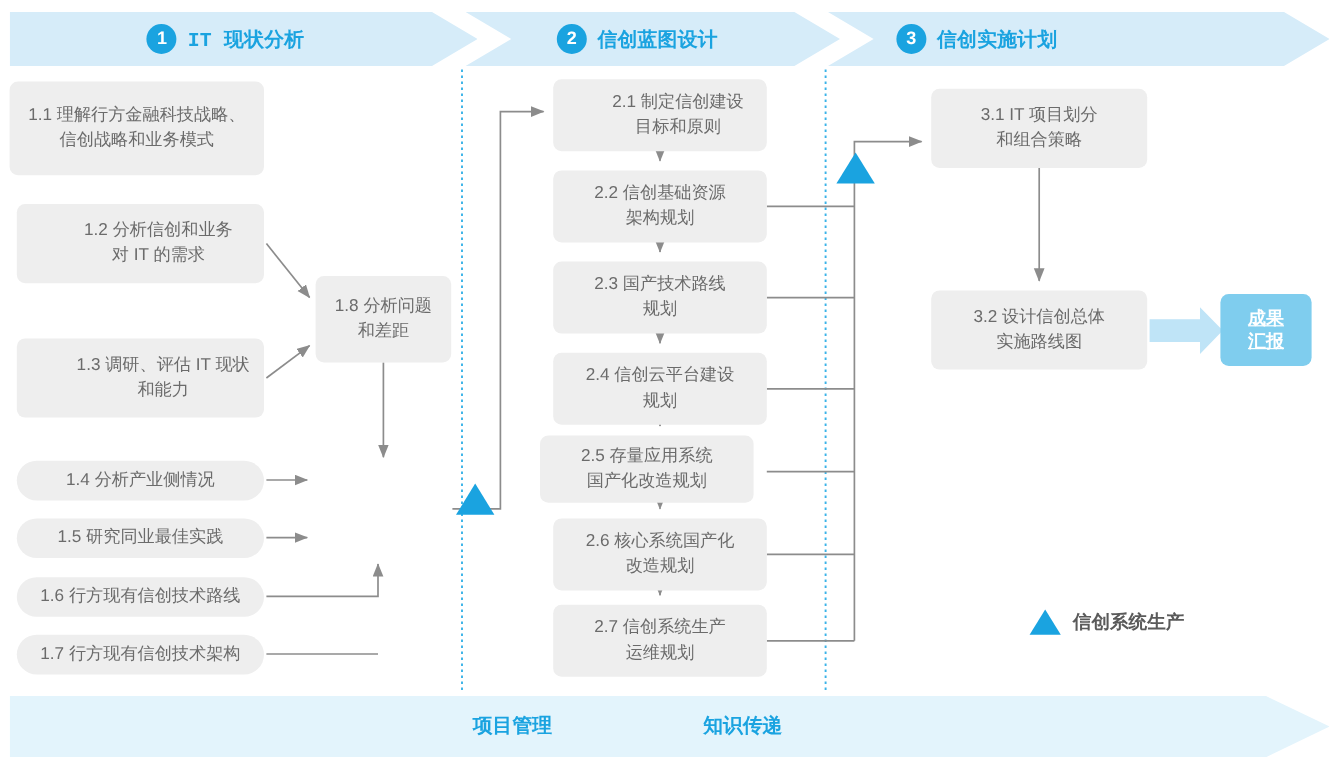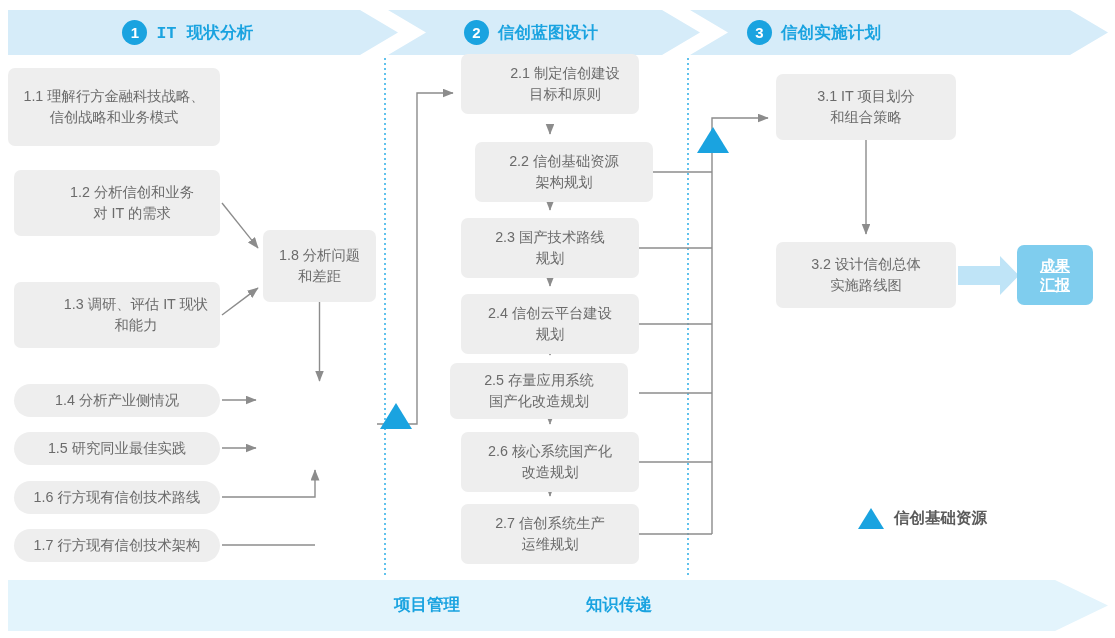--- a/index.html
+++ b/index.html
@@ -230,23 +230,23 @@
 对 IT 的需求</div>
   <div class="box" style="left:14px;  top:282px; width:206px; height:66px;padding-left:44px;">1.3 调研、评估 IT 现状
 和能力</div>
   <div class="box" style="left:14px;  top:384px; width:206px; height:33px; border-radius:17px;">1.4 分析产业侧情况</div>
   <div class="box" style="left:14px;  top:432px; width:206px; height:33px; border-radius:17px;">1.5 研究同业最佳实践</div>
   <div class="box" style="left:14px;  top:481px; width:206px; height:33px; border-radius:17px;">1.6 行方现有信创技术路线</div>
   <div class="box" style="left:14px;  top:529px; width:206px; height:33px; border-radius:17px;">1.7 行方现有信创技术架构</div>
   <div class="box" style="left:263px; top:230px; width:113px; height:72px;">1.8 分析问题
 和差距</div>
 
-  <div class="box" style="left:461px; top:54px;  width:178px; height:60px;padding-left:36px;">2.1 制定信创建设
+  <div class="box" style="left:461px; top:66px;  width:178px; height:60px;padding-left:36px;">2.1 制定信创建设
 目标和原则</div>
-  <div class="box" style="left:461px; top:142px; width:178px; height:60px;margin-left:14px;">2.2 信创基础资源
+  <div class="box" style="left:461px; top:142px; width:178px; height:60px;">2.2 信创基础资源
 架构规划</div>
   <div class="box" style="left:461px; top:218px; width:178px; height:60px;">2.3 国产技术路线
 规划</div>
   <div class="box" style="left:461px; top:294px; width:178px; height:60px;">2.4 信创云平台建设
 规划</div>
   <div class="box" style="left:450px; top:363px; width:178px; height:56px;">2.5 存量应用系统
 国产化改造规划</div>
   <div class="box" style="left:461px; top:432px; width:178px; height:60px;">2.6 核心系统国产化
 改造规划</div>
   <div class="box" style="left:461px; top:504px; width:178px; height:60px;">2.7 信创系统生产
@@ -255,20 +255,20 @@
   <div class="box" style="left:776px; top:74px;  width:180px; height:66px;">3.1 IT 项目划分
 和组合策略</div>
   <div class="box" style="left:776px; top:242px; width:180px; height:66px;">3.2 设计信创总体
 实施路线图</div>
 
   <div class="result-badge" style="left:1017px; top:245px; width:76px; height:60px;text-decoration:underline;">成果
 汇报</div>
 
   <div class="legend" style="left:858px; top:508px;">
     <span class="legend-tri"></span>
-    <span class="legend-text">信创基础资源</span>
+    <span class="legend-text">信创系统生产</span>
   </div>
 
   <div class="bottom-bar"></div>
   <div class="bottom-label" style="left:394px;">项目管理</div>
   <div class="bottom-label" style="left:586px;">知识传递</div>
 
 </div>
 
 </body></html>

